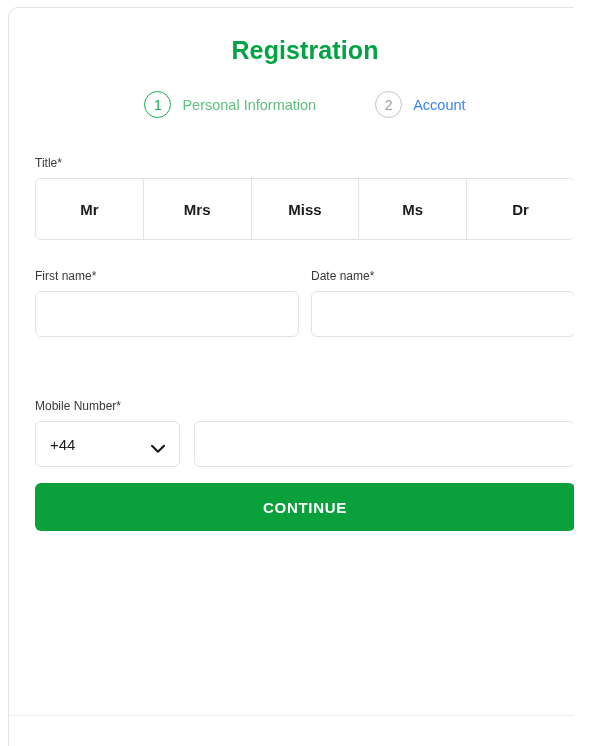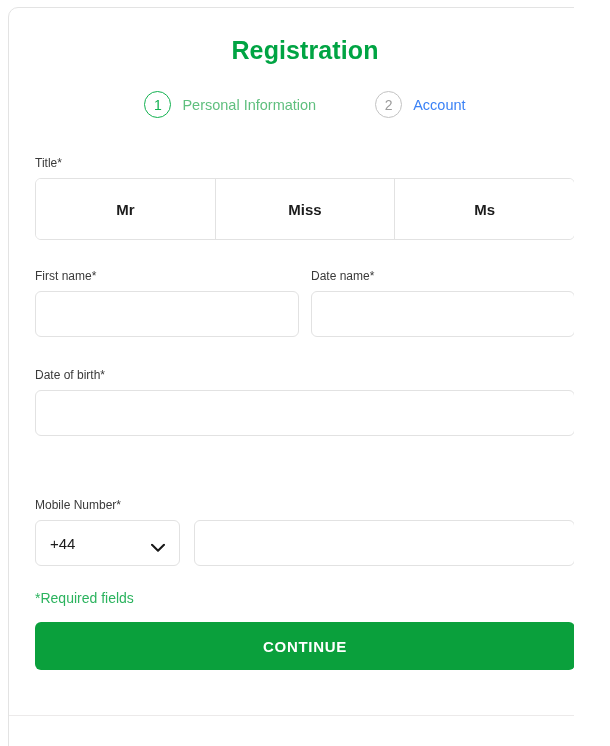--- a/index.html
+++ b/index.html
@@ -241,59 +241,56 @@
         <div class="step inactive">
           <span class="step-circle">2</span>
           <span class="step-label">Account</span>
         </div>
       </div>
 
       <div class="title-group-wrap">
         <span class="field-label">Title*</span>
         <div class="title-group">
           <div class="title-option">Mr</div>
+          <div class="title-option">Mrs</div>
           <div class="title-option">Miss</div>
           <div class="title-option">Ms</div>
+          <div class="title-option">Dr</div>
         </div>
       </div>
 
       <div class="row-2">
         <div class="col">
           <span class="field-label">First name*</span>
           <input class="text-input" type="text" placeholder="" style="">
         </div>
         <div class="col">
           <span class="field-label">Date name*</span>
           <input class="text-input" type="text" placeholder="" style="">
         </div>
       </div>
 
-      <div class="dob-wrap">
-        <span class="field-label">Date of birth*</span>
-        <input class="text-input" type="text" placeholder="" style="">
-      </div>
 
       <div class="mobile-wrap">
         <span class="field-label">Mobile Number*</span>
         <div class="mobile-row">
           <div class="country-select">
             <span class="country-code">+44</span>
             <span class="chevron">
               <svg width="14" height="9" viewBox="0 0 14 9" xmlns="http://www.w3.org/2000/svg">
                 <path d="M1 1.3 L7 7.2 L13 1.3" fill="none" stroke="#1a1a1a" stroke-width="2.1" stroke-linecap="round" stroke-linejoin="round"></path>
               </svg>
             </span>
           </div>
           <div class="mobile-input-col">
             <input class="text-input" type="text" placeholder="" style="">
           </div>
         </div>
       </div>
 
-      <div class="required-note">*Required fields</div>
 
       <button class="continue-btn">CONTINUE</button>
 
     </div>
   </div>
 
   <div class="bottom-divider"></div>
 </div>
 
 </body></html>

